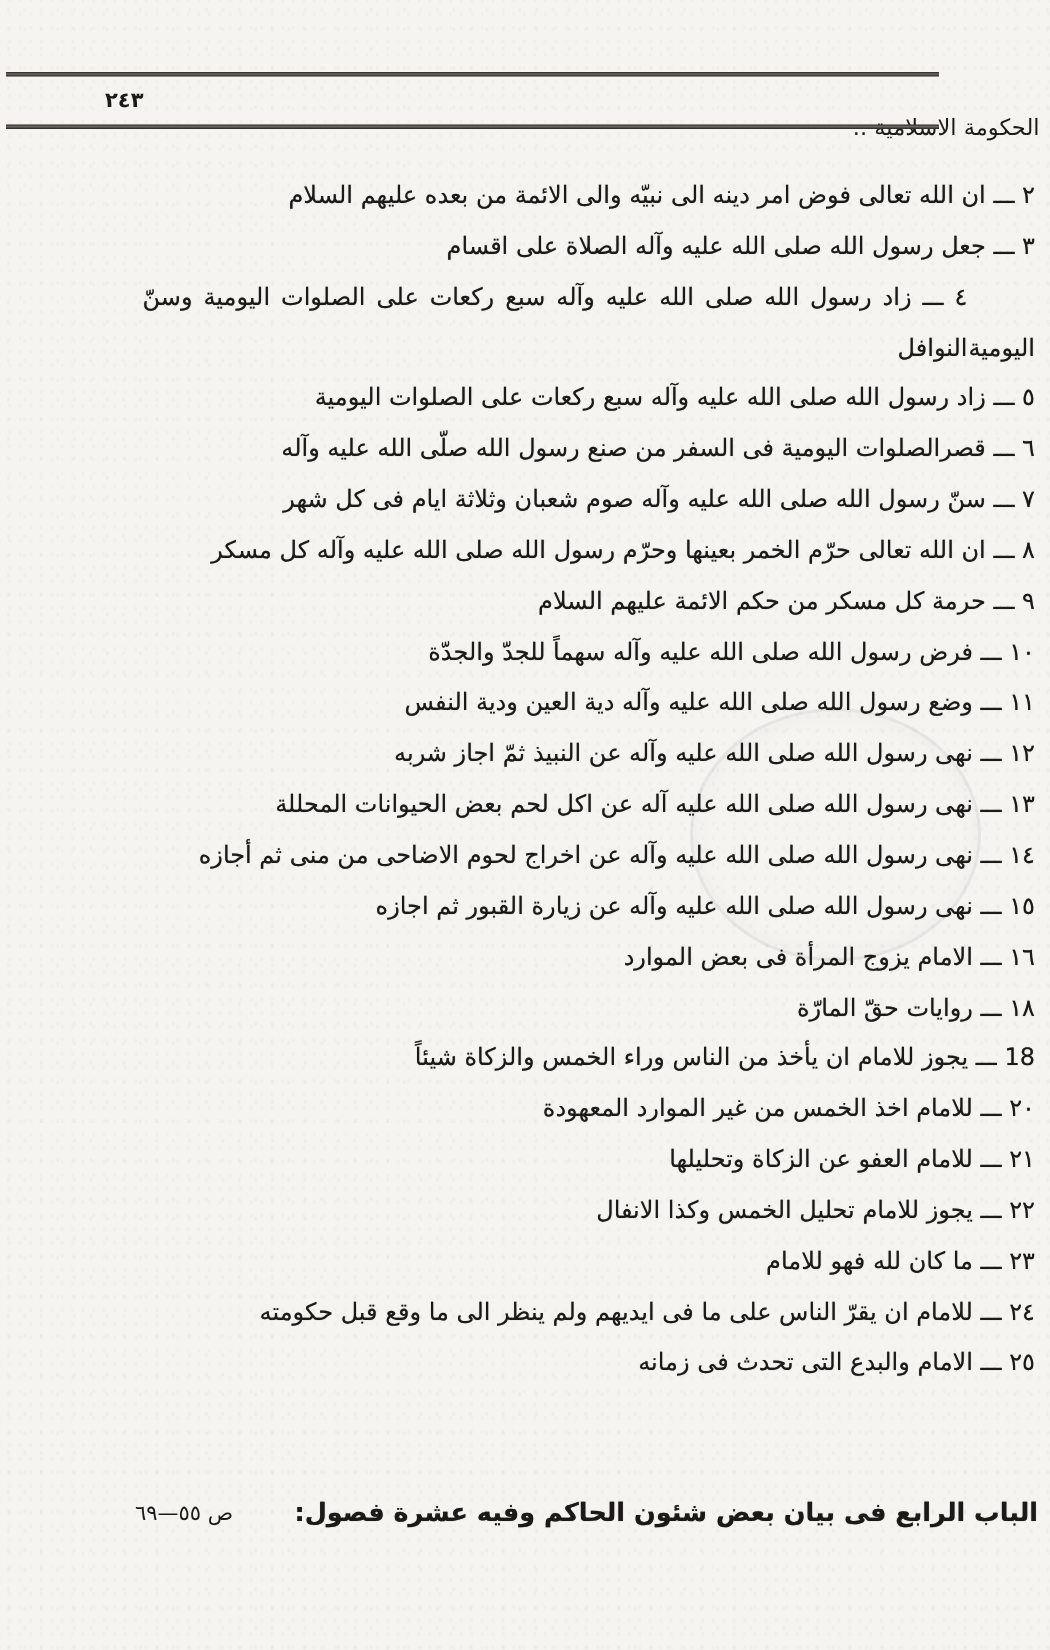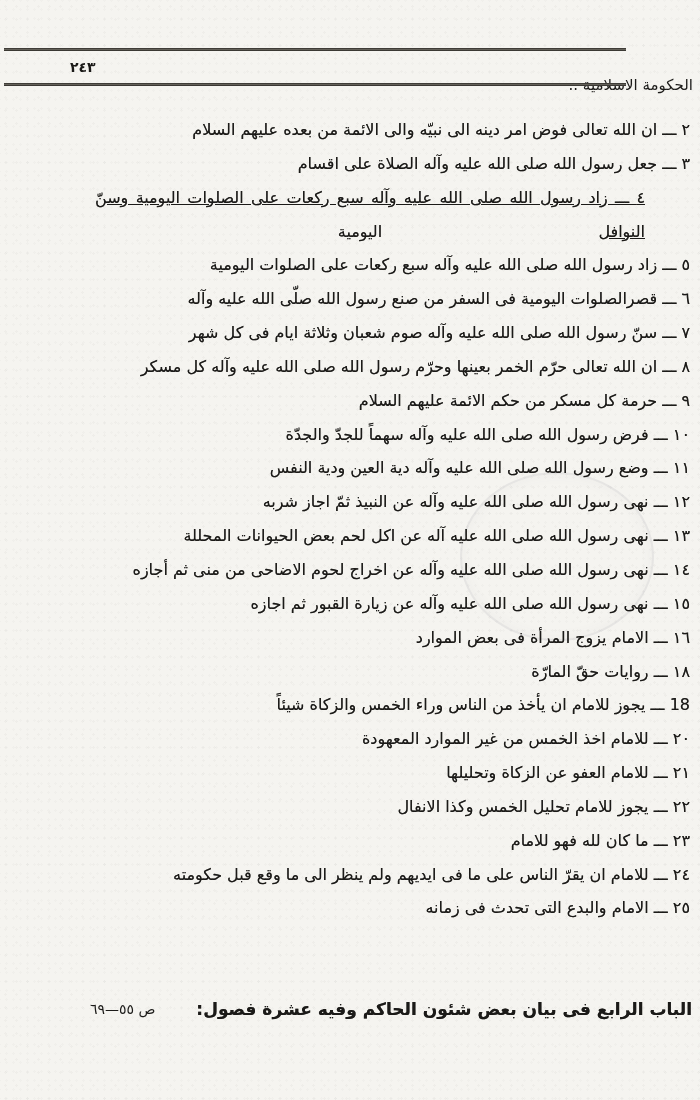--- a/index.html
+++ b/index.html
@@ -77,25 +77,24 @@
   .line--wide {
     padding-left: 10px;
   }
   .line--spread {
     padding-left: 65px;
     padding-right: 45px;
     white-space: normal;
     text-align: justify;
     text-align-last: justify;
     word-spacing: 2px;
-    text-decoration: underline;
   }
   .line--left {
     padding-left: 0;
-    text-align: center;
+    text-align: right;
   }
 
   
   .chapter-row {
     position: absolute;
     top: 992px;
     right: 8px;
     left: 30px;
     height: 34px;
     line-height: 34px;

